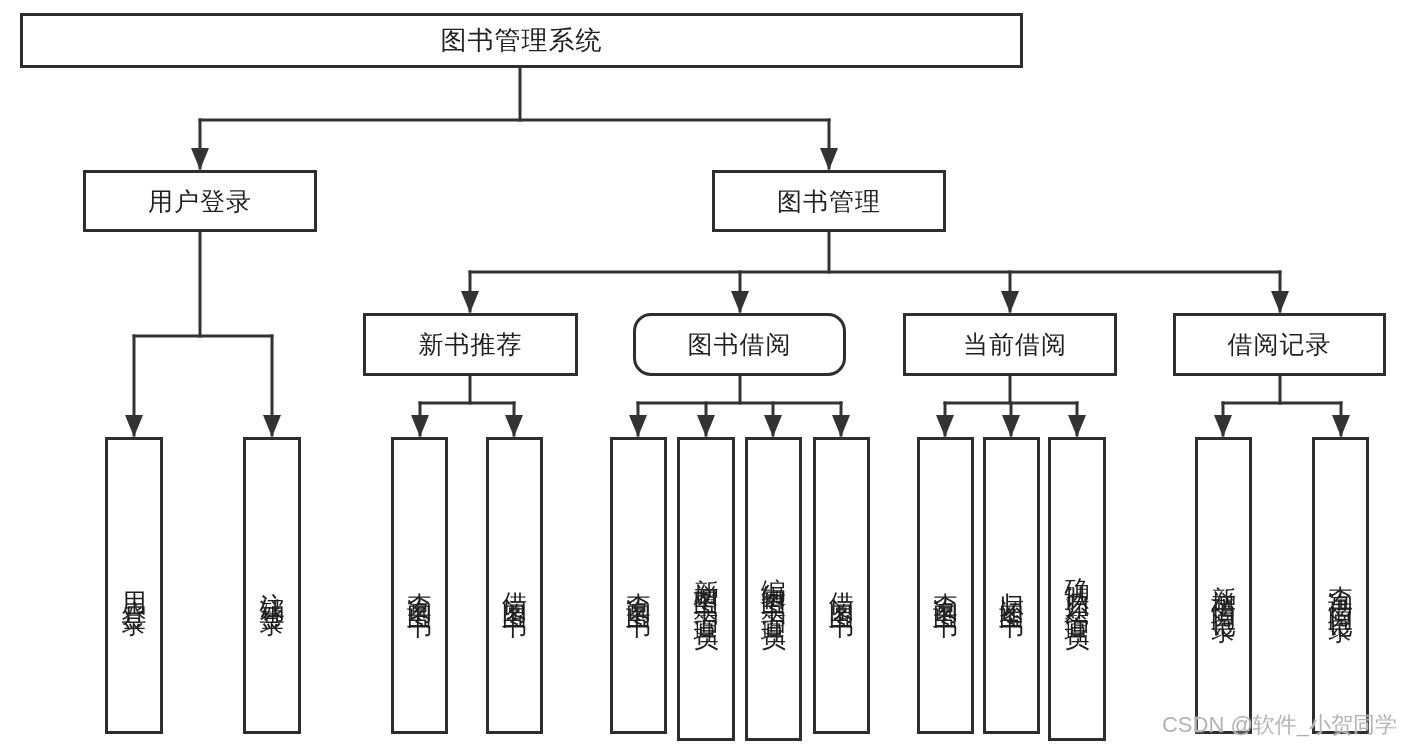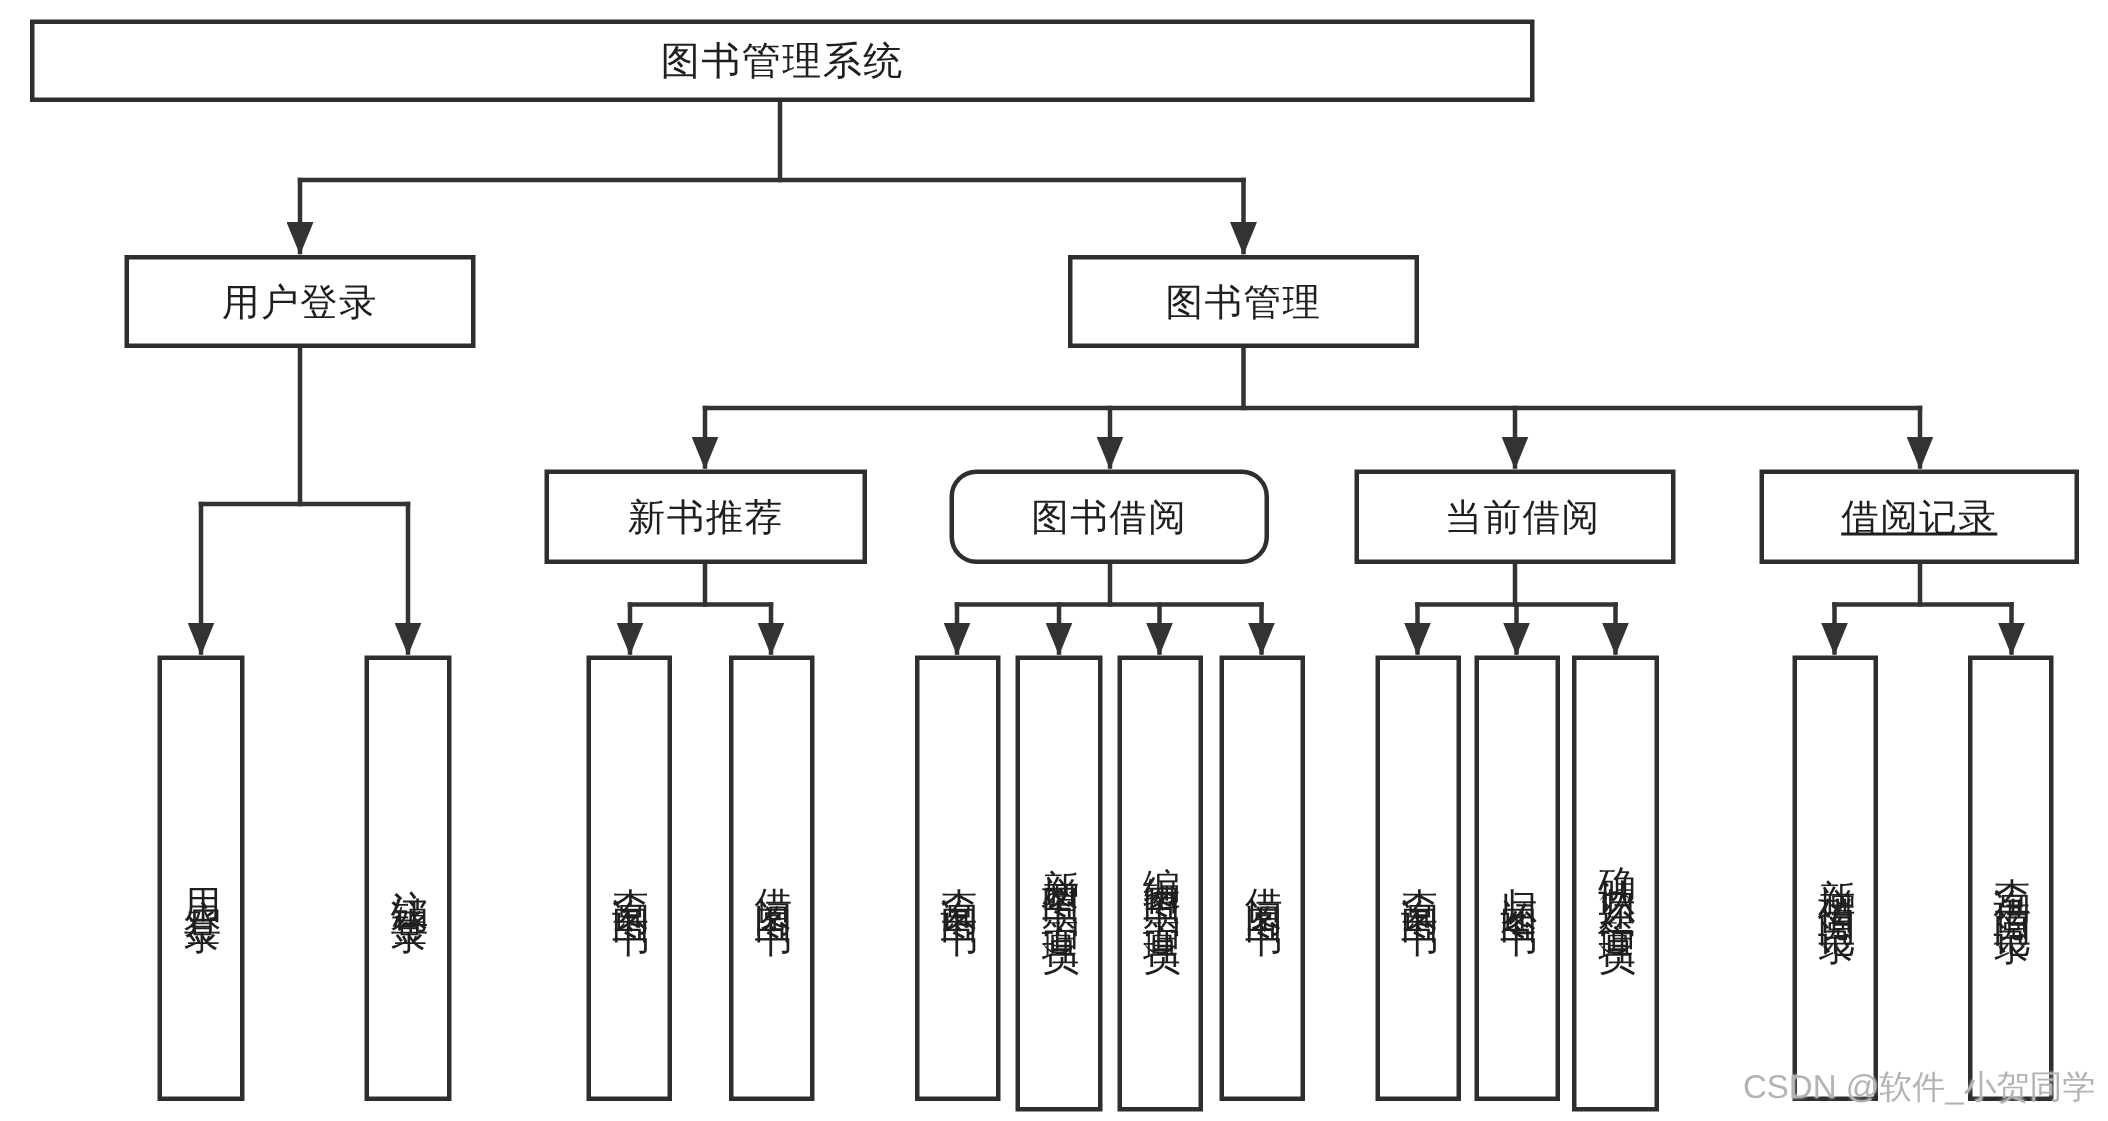--- a/index.html
+++ b/index.html
@@ -141,21 +141,21 @@
 
   <div class="box" style="left:363px; top:313px; width:215px; height:63px;">
     <span class="h-label">新书推荐</span>
   </div>
   <div class="box" style="left:633px; top:313px; width:213px; height:63px;border-radius:18px;">
     <span class="h-label">图书借阅</span>
   </div>
   <div class="box" style="left:903px; top:313px; width:214px; height:63px;padding-left:10px;">
     <span class="h-label">当前借阅</span>
   </div>
-  <div class="box" style="left:1173px; top:313px; width:213px; height:63px;text-decoration:underline;">
+  <div class="box" style="left:1173px; top:313px; width:213px; height:63px;">
     <span class="h-label">借阅记录</span>
   </div>
 
   <div class="box" style="left:105px; top:437px; width:58px; height:297px;">
     <span class="v-label">用户登录</span>
   </div>
   <div class="box" style="left:243px; top:437px; width:58px; height:297px;">
     <span class="v-label">注销登录</span>
   </div>
 

